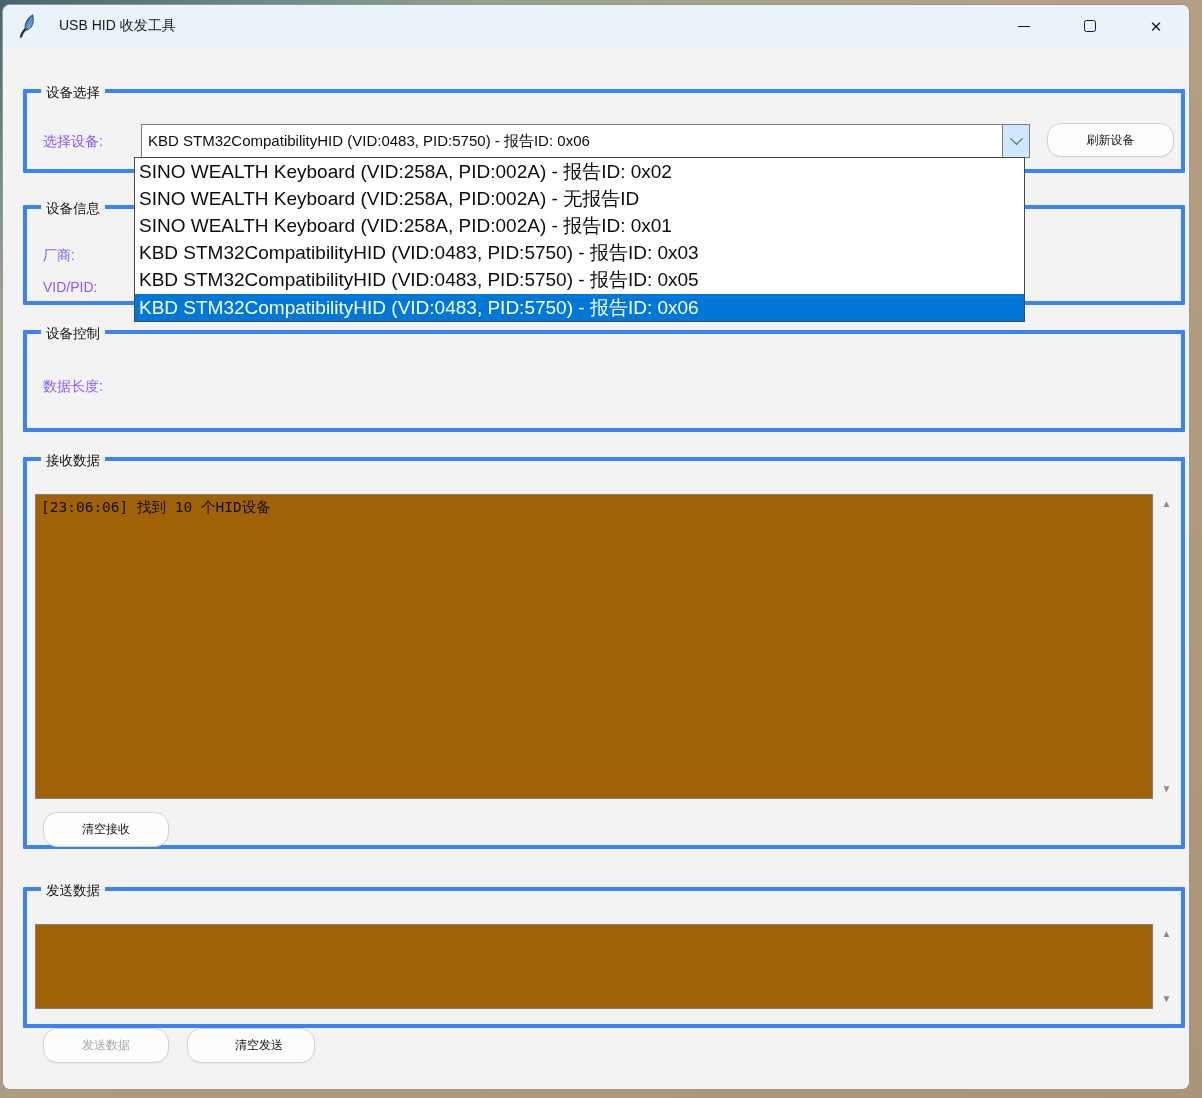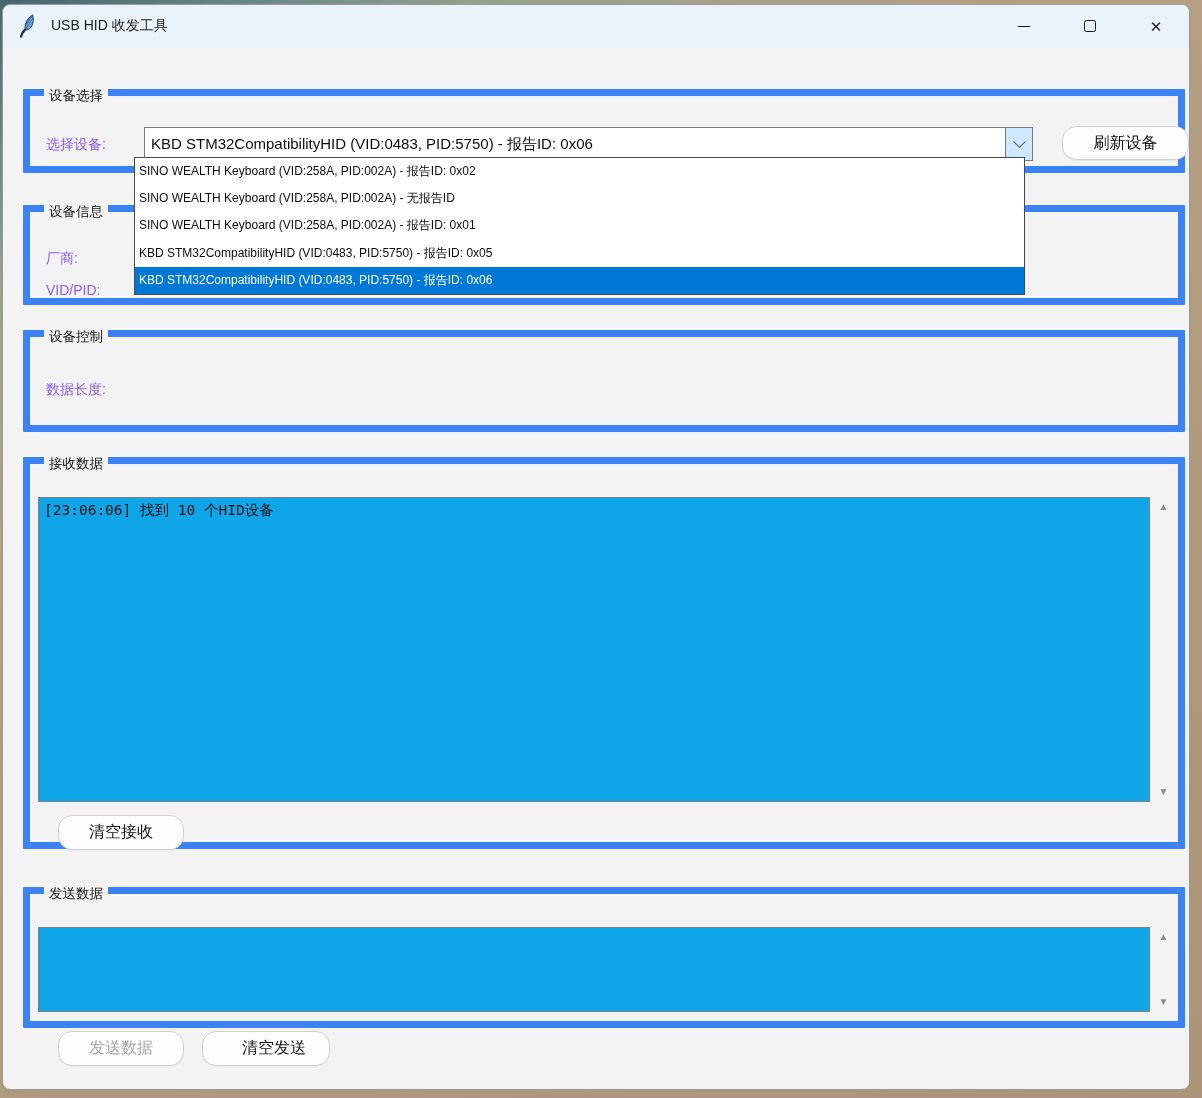--- a/index.html
+++ b/index.html
@@ -16,31 +16,31 @@
     background:#f3f3f3; border:1px solid #98989a; border-radius:8px;
     overflow:hidden;
   }
 
   
   .titlebar {
     position:absolute; left:0; top:0; right:0; height:42px;
     background:#eaf3f9; display:flex; align-items:center;
   }
   .app-icon { margin-left:16px; width:20px; height:24px; }
-  .title-text { margin-left:12px; font-size:14px; color:#1b1b1b; }
+  .title-text { margin-left:20px; font-size:14px; color:#1b1b1b; }
   .win-controls { position:absolute; right:0; top:0; height:42px; display:flex; }
   .win-btn { width:66px; height:42px; display:flex; align-items:center; justify-content:center; color:#1b1b1b; }
   .glyph-min { width:12px; height:0; border-top:1.4px solid #1b1b1b; display:block; }
   .glyph-max { width:12px; height:12px; border:1.4px solid #1b1b1b; border-radius:2.5px; display:block; }
   .glyph-close { font-size:15px; line-height:1; }
 
   
   .group {
     position:absolute; left:20px; width:1162px;
-    border:7px solid #3b82f6; border-radius:1px;
+    border:4px solid #3b82f6; border-radius:1px;
   }
   .group-label {
     position:absolute; top:-10px; left:14px; padding:0 5px;
     background:#f3f3f3; font-size:13.5px; color:#111; line-height:20px;
   }
   .field-label { position:absolute; font-size:14px; color:#8b5cf6; }
 
   
   .g-select  { top:84px;  height:84px; }
   .g-info    { top:200px; height:100px; }
@@ -58,41 +58,40 @@
     display:flex; align-items:center; white-space:nowrap; overflow:hidden;
   }
   .combo-arrow-btn {
     width:27px; background:#cde8ff; border-left:1px solid #7a7a7a;
     display:flex; align-items:center; justify-content:center;
   }
   .chevron { width:9px; height:9px; border-right:1.6px solid #5a5a5a; border-bottom:1.6px solid #5a5a5a; transform:rotate(45deg) translate(-2px,-2px); }
 
   .btn {
     background:#fdfdfd; border:1px solid #d2d2d2; border-radius:14px;
-    font-size:16px; color:#121212; font-family:"Liberation Sans",sans-serif;
+    font-size:12px; color:#121212; font-family:"Liberation Sans",sans-serif;
     box-shadow:0 1px 1px rgba(0,0,0,.04);
-    margin-left:12px;
   }
   .btn-refresh { position:absolute; left:1020px; top:30px; width:127px; height:34px; }
 
   
   .dropdown {
     position:absolute; left:131px; top:152px; width:891px;
     background:#fff; border:1px solid #4a4a4a; z-index:50;
   }
   .dd-item {
-    height:27.2px; font-size:12px; color:#0c0c0c; padding:0 4px;
+    height:27.2px; font-size:19px; color:#0c0c0c; padding:0 4px;
     display:flex; align-items:center; white-space:pre; overflow:hidden;
   }
   .dd-item.selected { background:#0078d7; color:#fff; }
 
   
   .textpane { position:absolute; left:8px; right:2px; display:flex; }
   .tp-content {
-    flex:1; background:#0ea5e9; border:1px solid #828282;
+    flex:1; background:#a16207; border:1px solid #828282;
     font-family:"DejaVu Sans Mono", monospace; font-size:14.5px; color:#101010;
     padding:3px 5px; white-space:pre-wrap; overflow:hidden;
   }
   .tp-scroll {
     width:26px; display:flex; flex-direction:column; justify-content:space-between;
     align-items:center; padding:5px 0; background:#f3f3f3; border-left:1px solid #ececec;
   }
   .scroll-arrow { font-size:10px; color:#8b8b8b; line-height:10px; }
 
   .rx-pane { top:33px; height:305px; }
@@ -179,18 +178,19 @@
         </div>
       </div>
       <button class="btn btn-send">发送数据</button>
       <button class="btn btn-clear-tx">清空发送</button>
     </div>
 
     <div class="dropdown">
       <div class="dd-item">SINO WEALTH Keyboard (VID:258A, PID:002A) - 报告ID: 0x02</div>
       <div class="dd-item">SINO WEALTH Keyboard (VID:258A, PID:002A) - 无报告ID</div>
       <div class="dd-item">SINO WEALTH Keyboard (VID:258A, PID:002A) - 报告ID: 0x01</div>
+      <div class="dd-item">KBD STM32CompatibilityHID (VID:0483, PID:5750) - 报告ID: 0x03</div>
       <div class="dd-item">KBD STM32CompatibilityHID (VID:0483, PID:5750) - 报告ID: 0x05</div>
       <div class="dd-item selected">KBD STM32CompatibilityHID (VID:0483, PID:5750) - 报告ID: 0x06</div>
     </div>
 
   </div>
 </div>
 
 </body></html>

